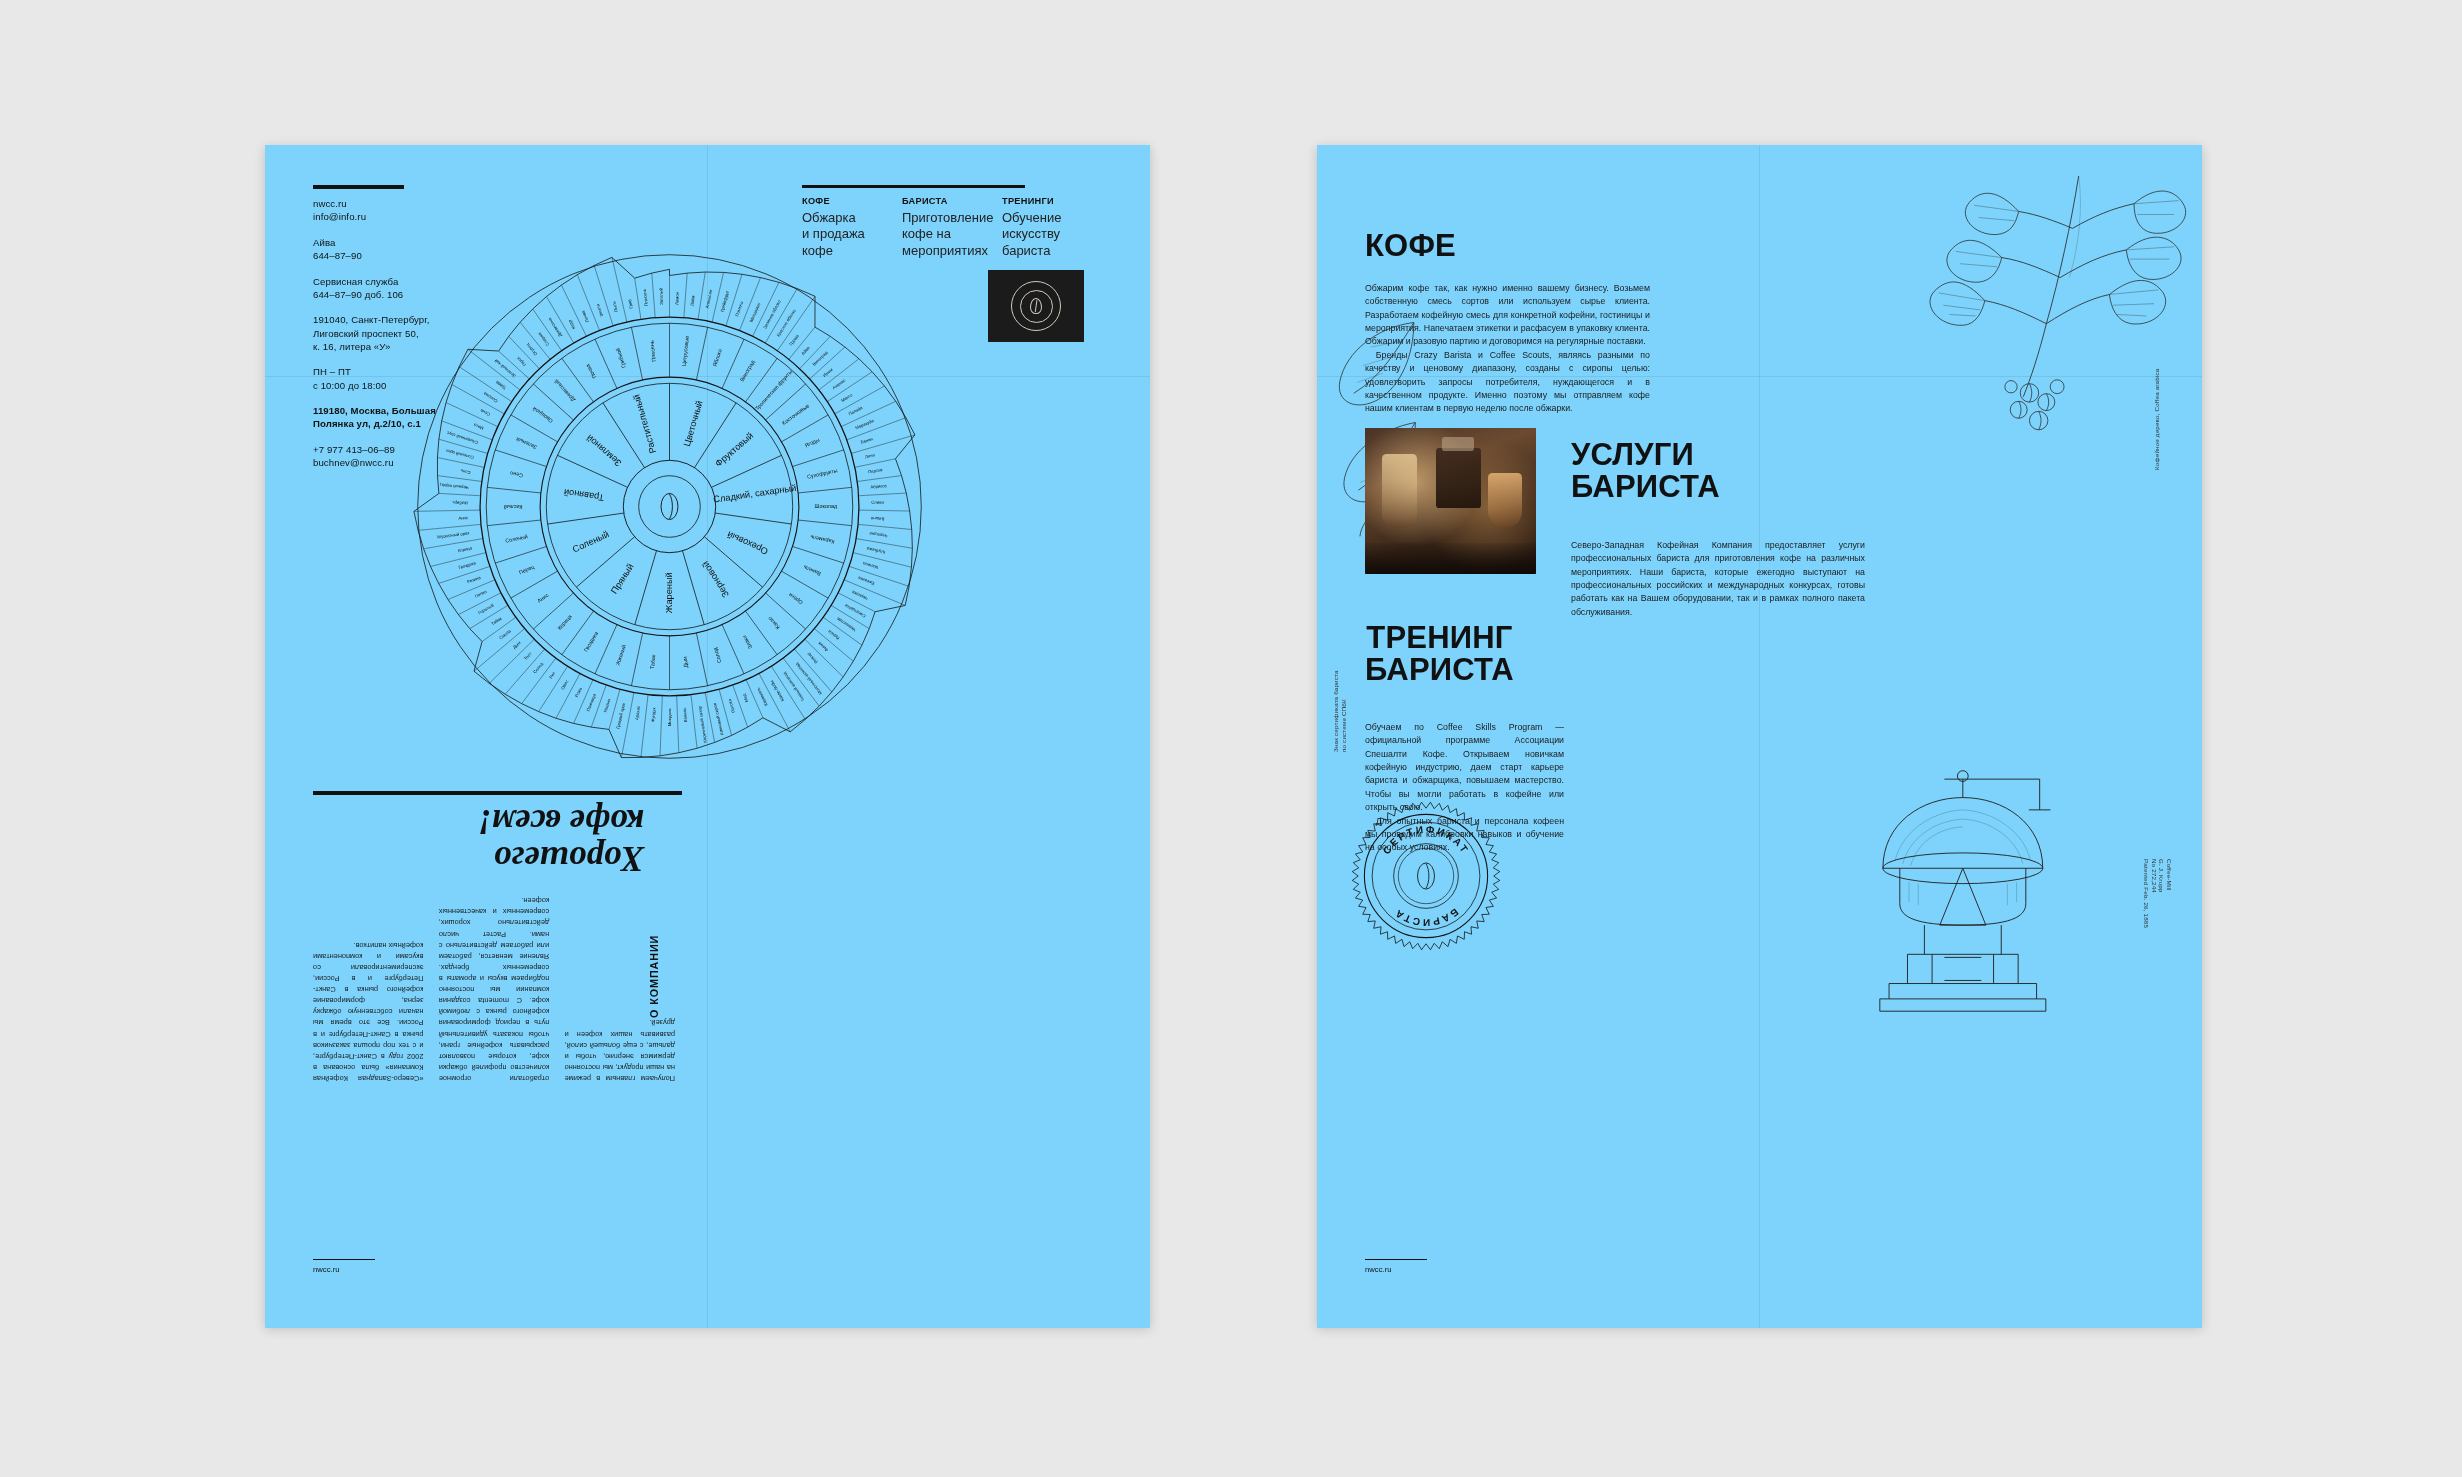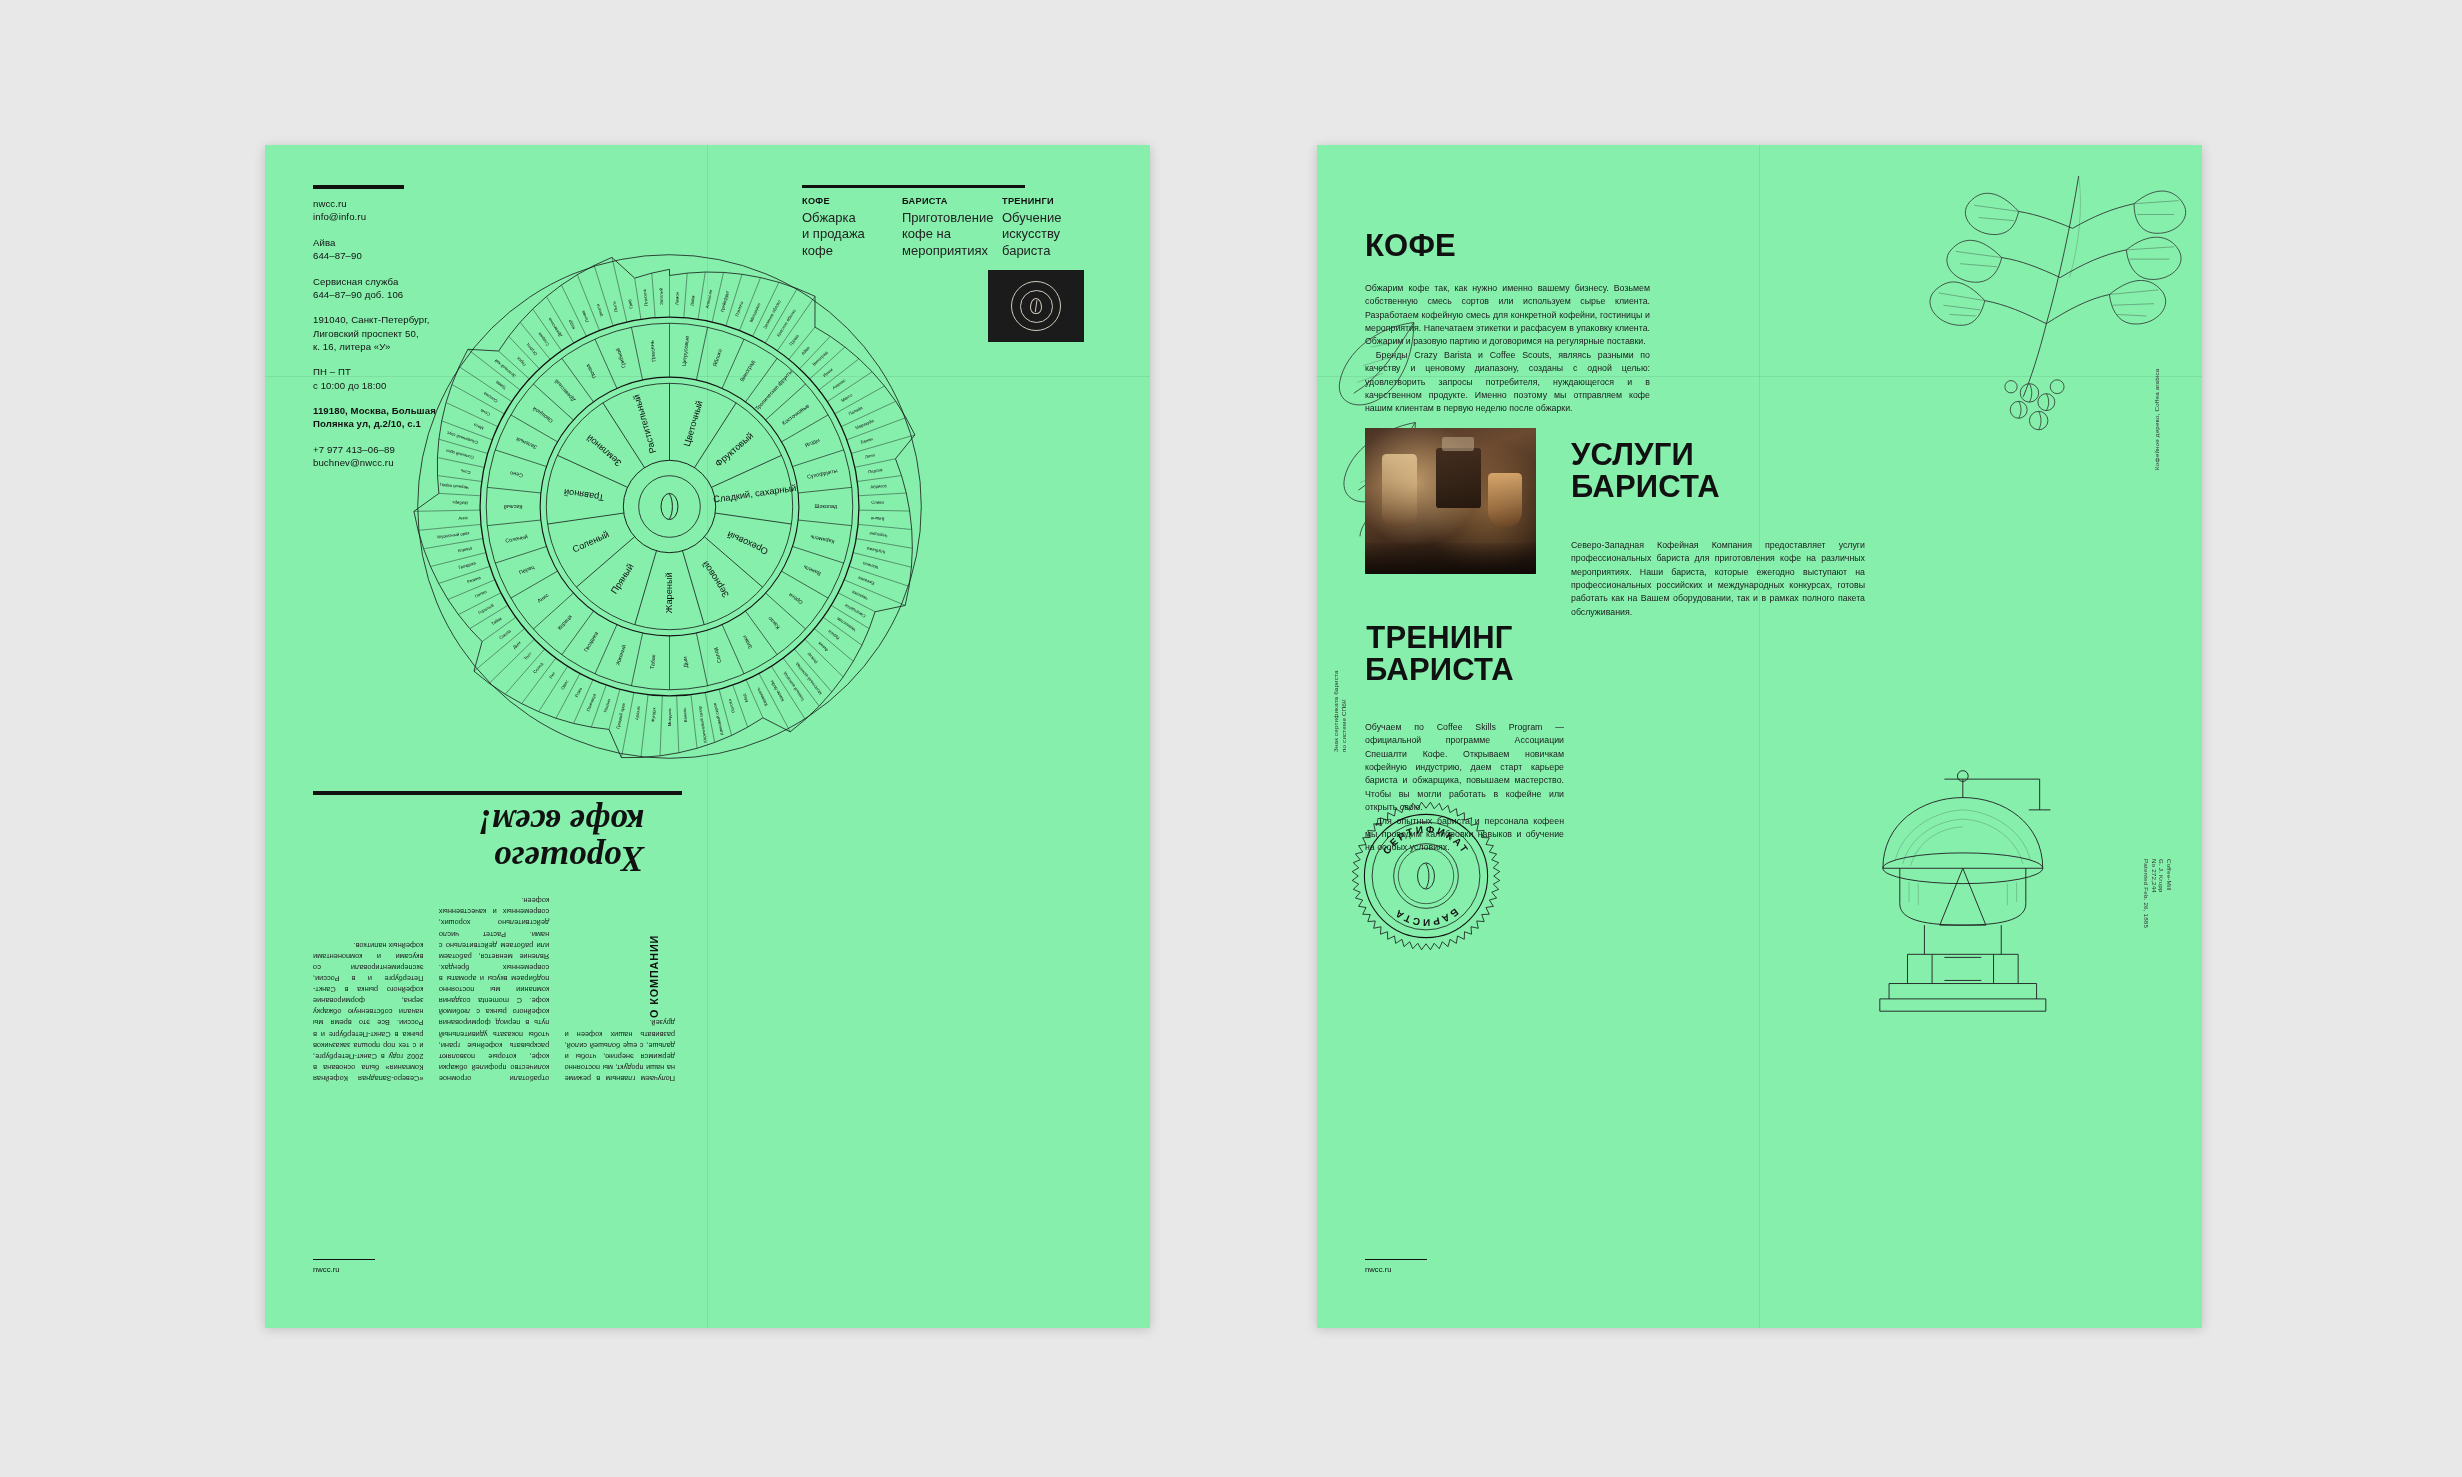--- a/index.html
+++ b/index.html
@@ -5,21 +5,21 @@
   html,body{margin:0;padding:0;}
   body{
     width:2462px;height:1477px;
     background:#e8e8e8;
     font-family:"Liberation Sans", sans-serif;
     overflow:hidden;
     position:relative;
   }
   .sheet{
     position:absolute;
-    background:#86efac;
+    background:#7dd3fc;
     box-shadow:0 1.5px 10.8px rgba(0,0,0,.18);
   }
   
   #sheet-left{ left:265px; top:145px; width:885px; height:1183px; }
   #sheet-right{ left:1317px; top:145px; width:885px; height:1183px; }
 
   .fold-v{position:absolute;top:0;bottom:0;width:0.8px;background:rgba(0,0,0,.07);}
   .fold-h{position:absolute;left:0;right:0;height:0.8px;background:rgba(0,0,0,.07);}
 
   
@@ -578,21 +578,21 @@
         <path d="M106,174 L66,182"></path>
           <path d="M94,194 L56,206"></path>
           <path d="M80,216 L48,228"></path>
       </g>
     </svg>
   </div>
 
   <h2 class="sec" style="left:48px;top:85px;">КОФЕ</h2>
   <div class="body-txt" style="left:48px;top:137px;width:285px;">
     <p>Обжарим кофе так, как нужно именно вашему бизнесу. Возьмем собственную смесь сортов или используем сырье клиента. Разработаем кофейную смесь для конкретной кофейни, гостиницы и мероприятия. Напечатаем этикетки и расфасуем в упаковку клиента. Обжарим и разовую партию и договоримся на регулярные поставки.</p>
-    <p>Бренды Crazy Barista и Coffee Scouts, являясь разными по качеству и ценовому диапазону, созданы с одной целью: удовлетворить запросы потребителя, нуждающегося и в качественном продукте. Именно поэтому мы отправляем кофе нашим клиентам в первую неделю после обжарки.</p>
+    <p>Бренды Crazy Barista и Coffee Scouts, являясь разными по качеству и ценовому диапазону, созданы с сиропы целью: удовлетворить запросы потребителя, нуждающегося и в качественном продукте. Именно поэтому мы отправляем кофе нашим клиентам в первую неделю после обжарки.</p>
   </div>
 
   <div class="vcap flip" style="left:836px;top:194px;height:131px;">Кофейное дерево, Coffea arabica</div>
 
   <div class="photo" style="left:48px;top:283px;width:171px;height:146px;">
     <div class="glass" style="left:17px;top:26px;width:35px;height:74px;background:linear-gradient(180deg,rgba(255,226,170,.65),rgba(90,50,20,.2));border-radius:4.6px 4.6px 14px 14px;"></div>
     <div class="glass" style="left:71px;top:20px;width:45px;height:60px;background:linear-gradient(180deg,rgba(60,40,28,.9),rgba(30,18,10,.9));border-radius:3.1px;"></div>
     <div class="glass" style="left:77px;top:9.2px;width:32px;height:14px;background:rgba(200,180,150,.5);border-radius:2.3px;"></div>
     <div class="glass" style="left:123px;top:45px;width:34px;height:54px;background:linear-gradient(180deg,rgba(255,200,130,.7),rgba(120,70,30,.4));border-radius:4.6px 4.6px 15.4px 15.4px;"></div>
     <div class="glass" style="left:0px;top:115px;width:171px;height:31px;background:linear-gradient(180deg,rgba(20,12,8,.1),rgba(10,6,4,.85));"></div>

